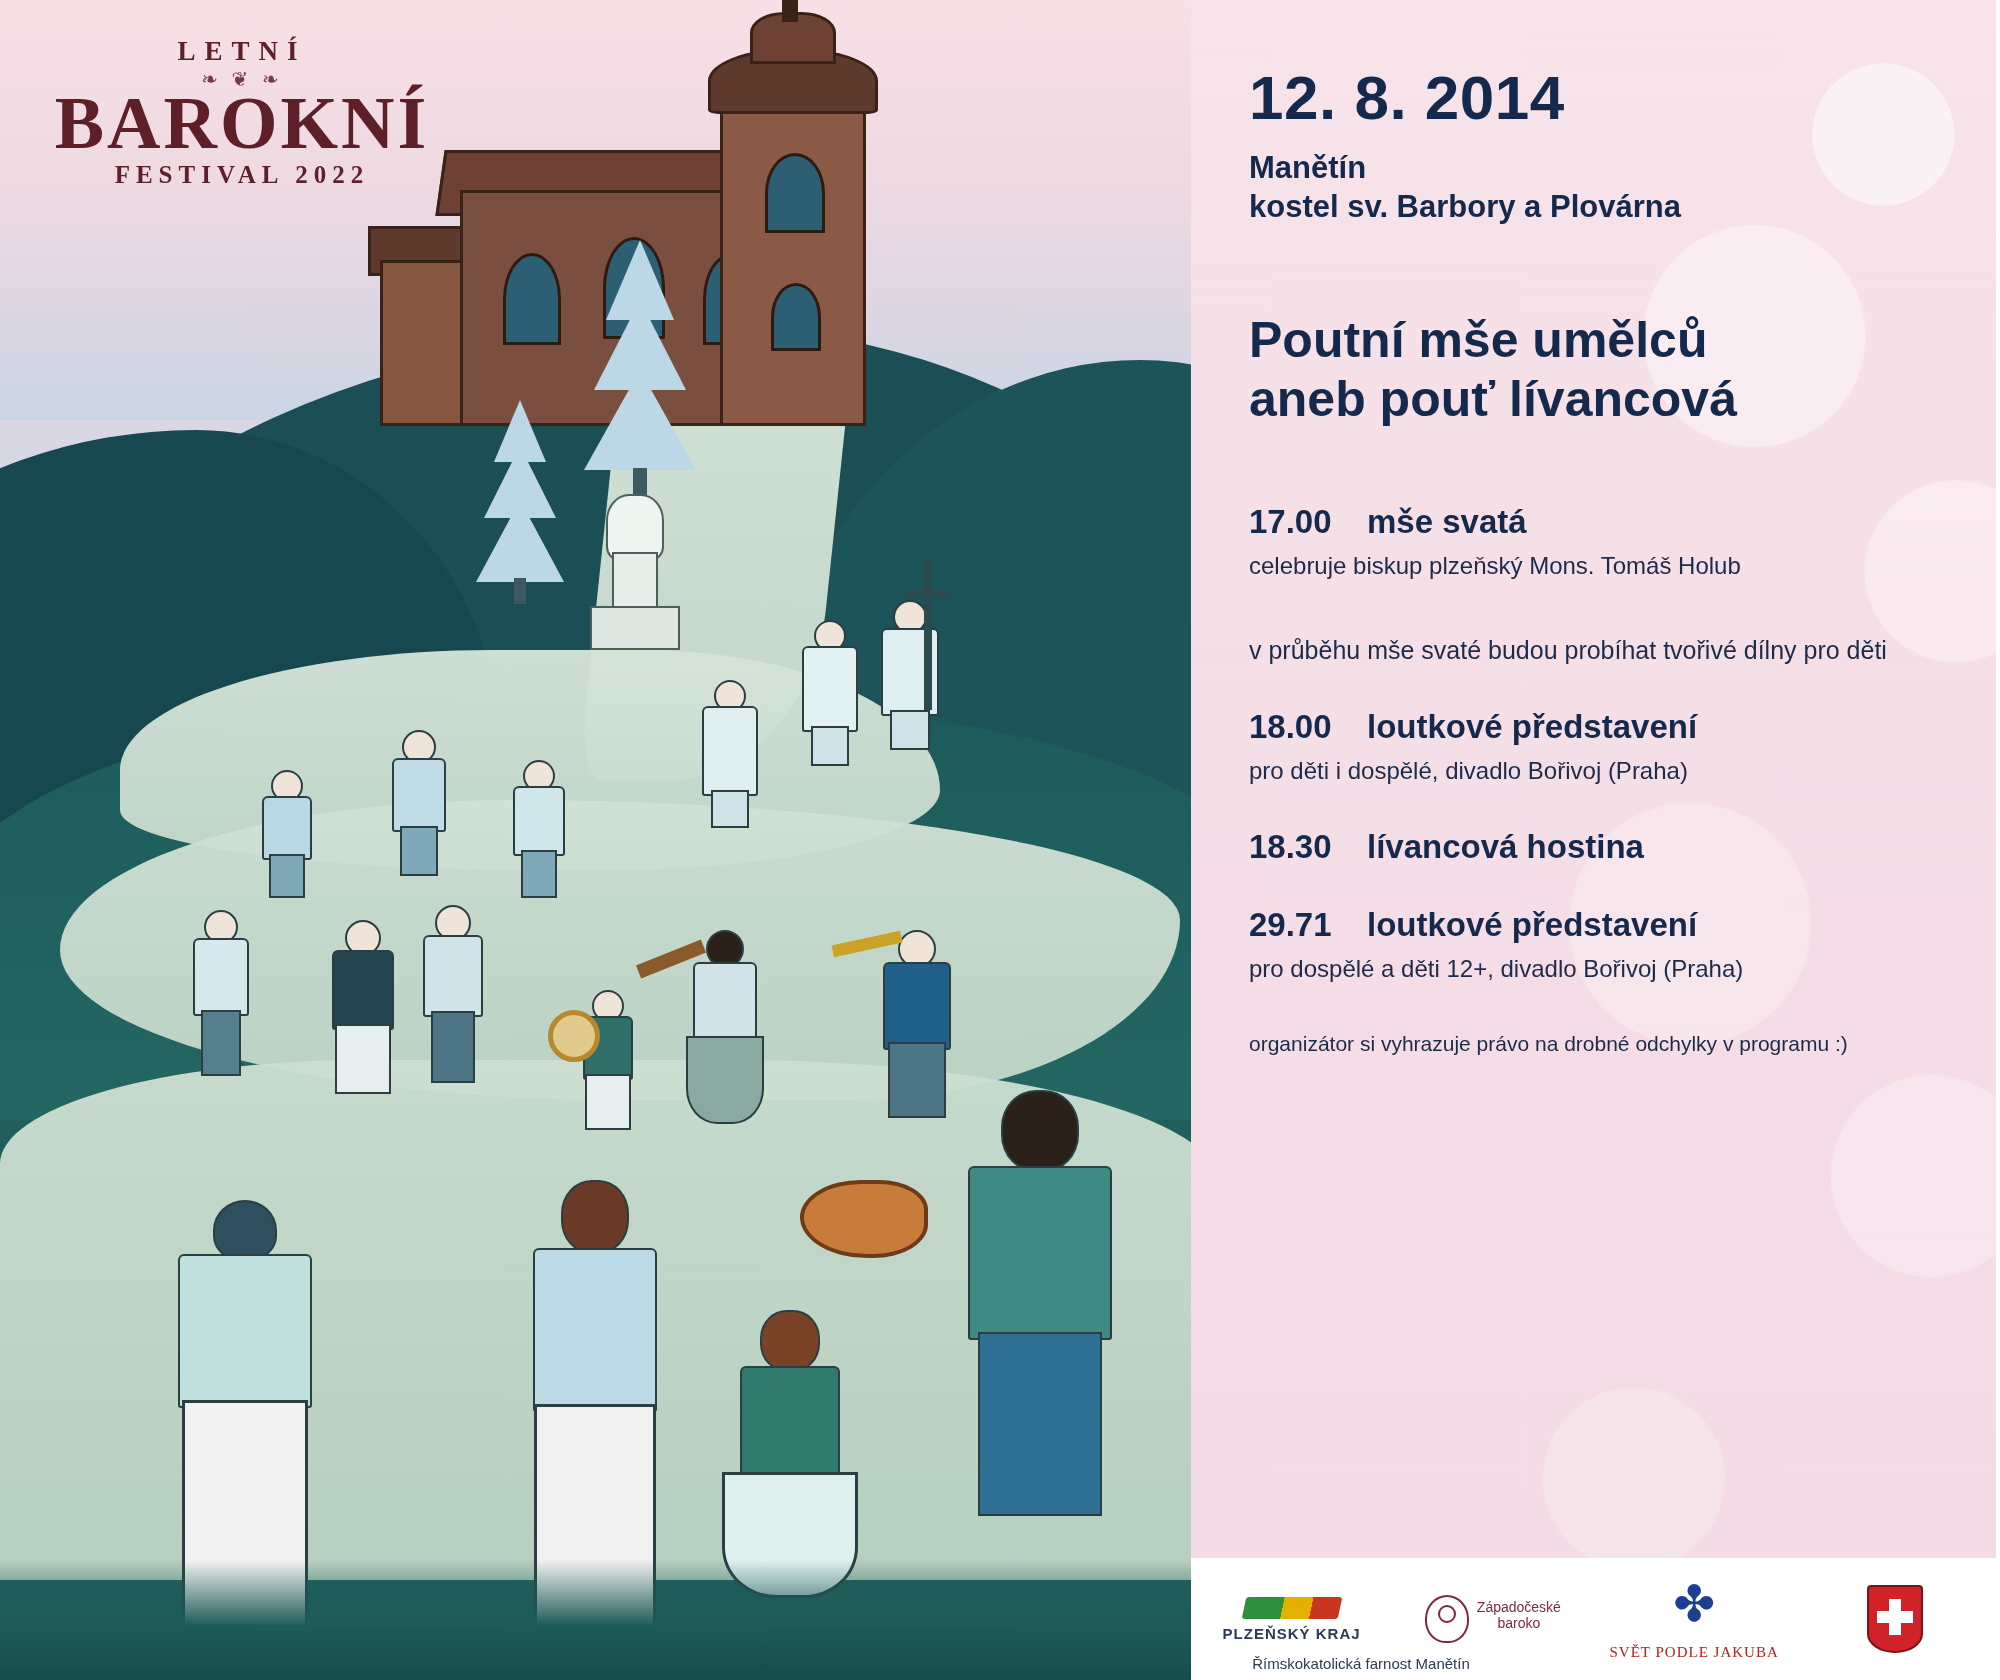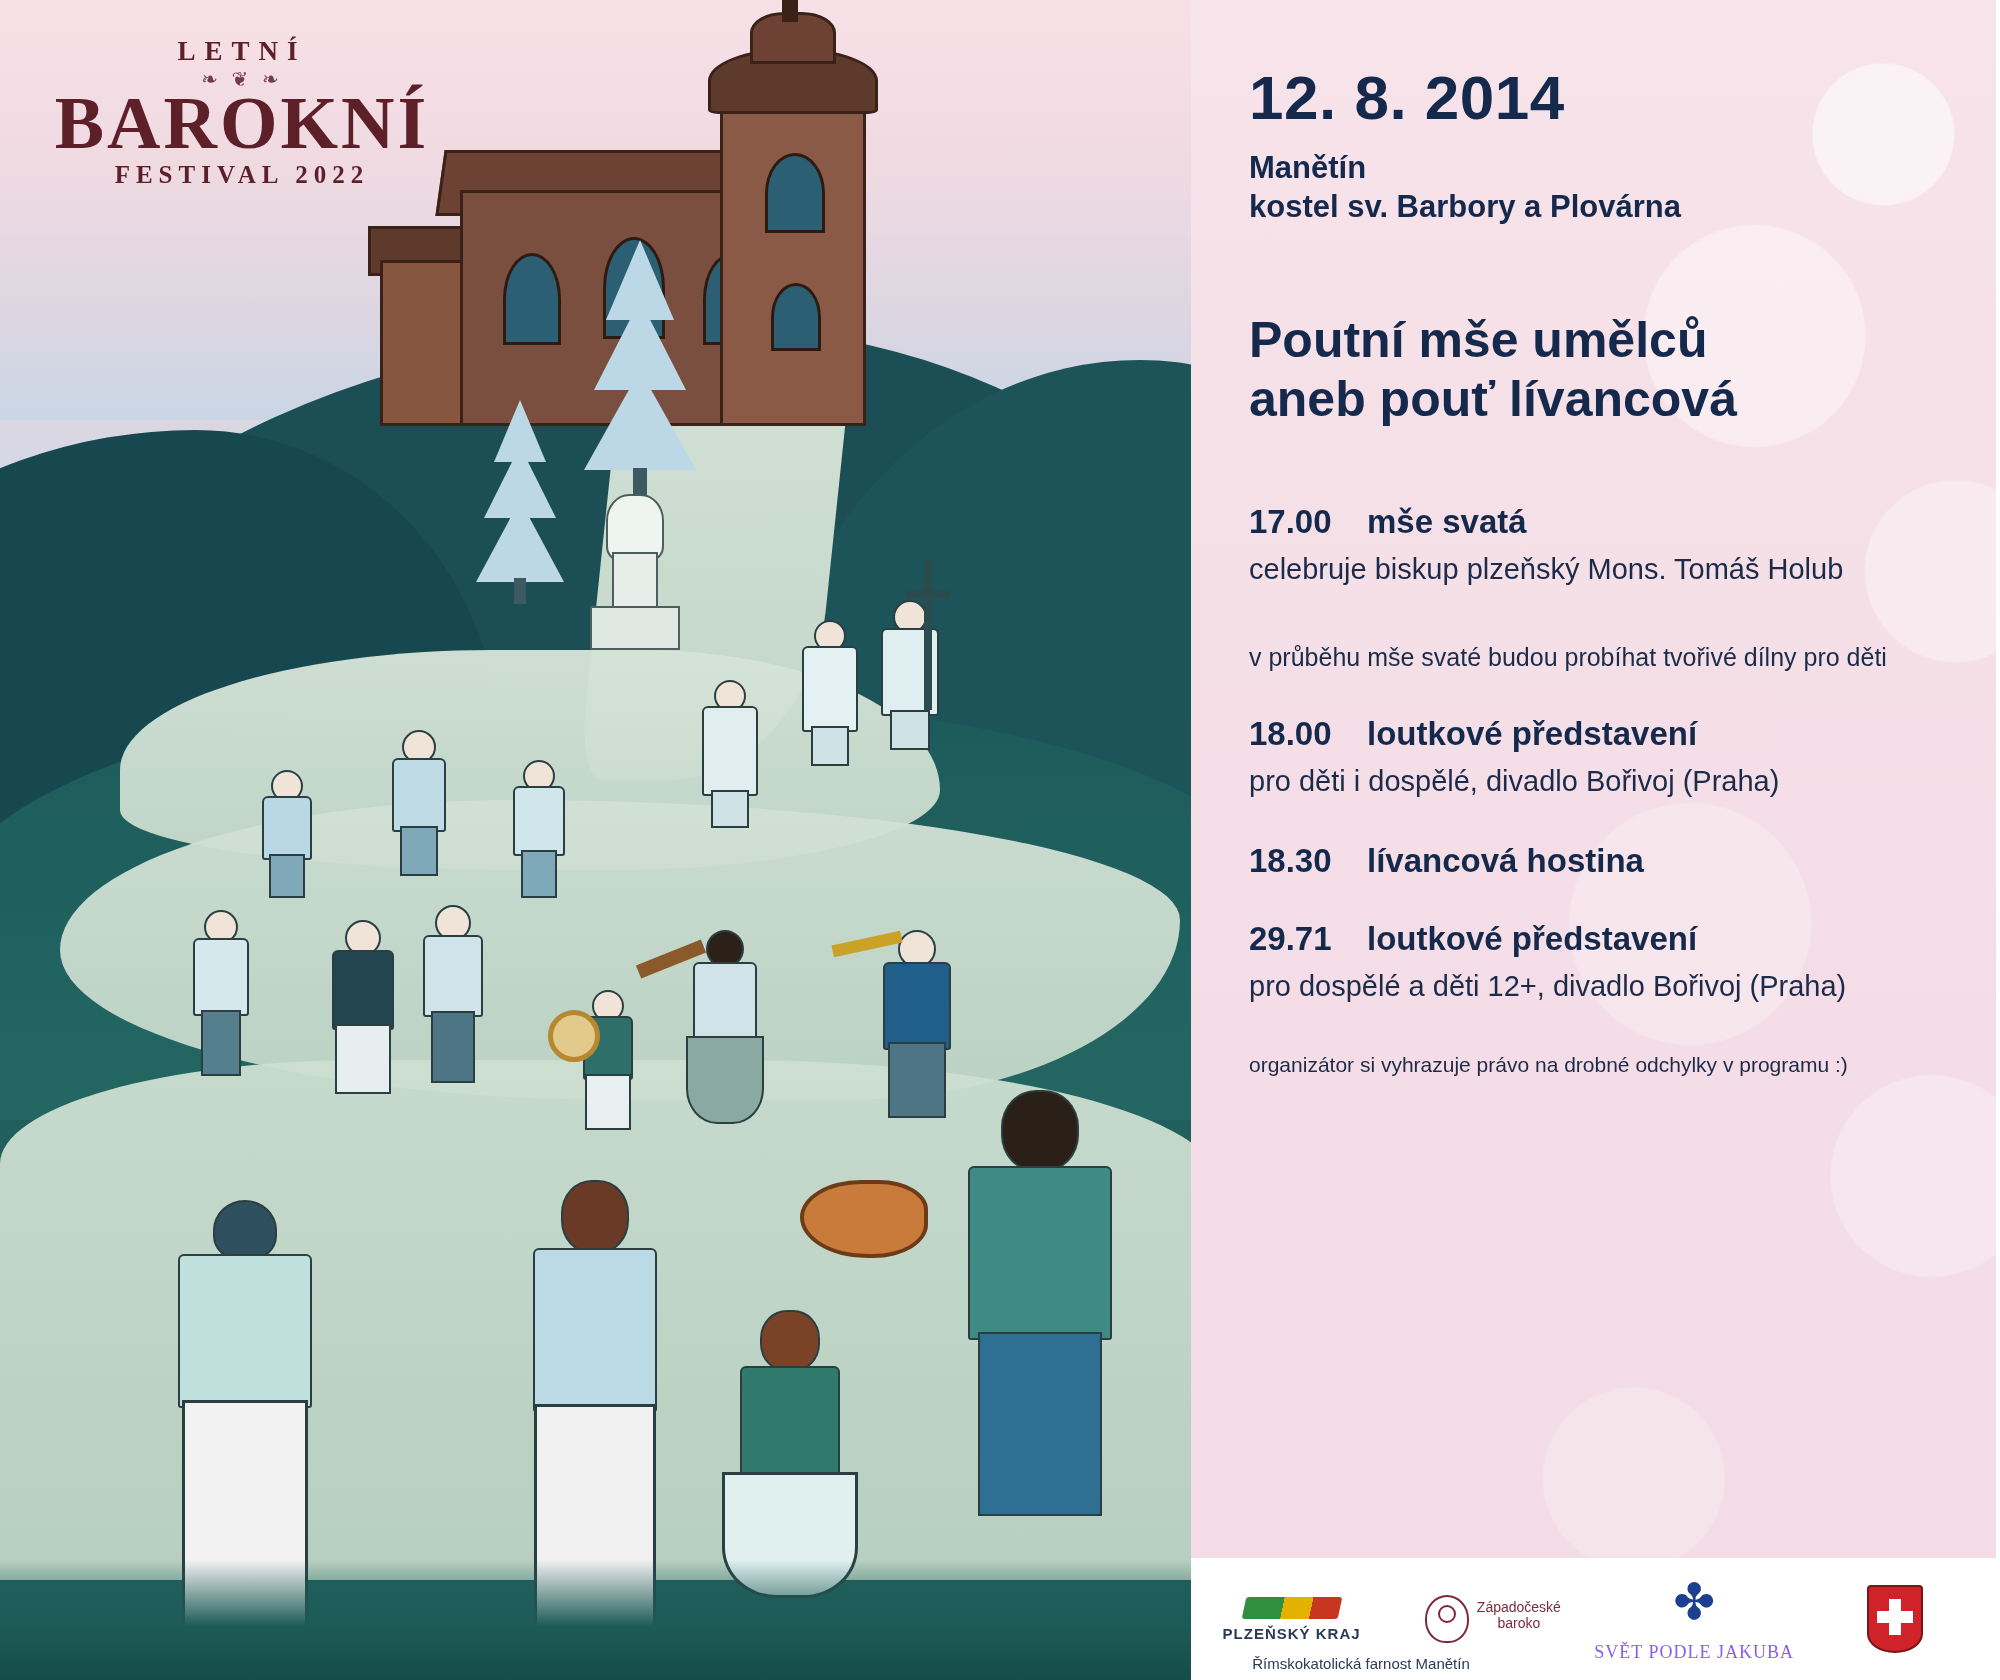--- a/index.html
+++ b/index.html
@@ -141,39 +141,39 @@
   }
   .info-inner{position:relative;padding:62px 58px 0 58px;color:#1c2b4a;}
   .date{font-size:62px;font-weight:700;color:#15294c;letter-spacing:.5px;}
   .venue{font-size:31px;font-weight:700;color:#15294c;margin-top:16px;line-height:1.25;}
   .title{font-size:50px;font-weight:700;color:#15294c;margin-top:84px;line-height:1.18;}
   .title .ln{display:block;}
   .prog{margin-top:74px;}
   .pitem{margin-bottom:10px;}
   .pitem .hd{font-size:33px;font-weight:700;color:#15294c;}
   .pitem .hd .tm{display:inline-block;min-width:118px;}
-  .pitem .sub{font-size:29px;color:#1c2b4a;margin-top:8px;line-height:1.4;}
+  .pitem .sub{font-size:24px;color:#1c2b4a;margin-top:8px;line-height:1.4;}
   .gap-lg{height:40px;}
   .gap-md{height:30px;}
   .note{font-size:25px;color:#1c2b4a;line-height:1.45;text-align:justify;}
   .disclaimer{font-size:21px;color:#1c2b4a;margin-top:46px;}
 
   
   .footer{
     position:absolute;left:0;bottom:0;width:805px;height:122px;background:#ffffff;
     display:flex;align-items:center;
   }
   .fl{position:relative;flex:1;display:flex;flex-direction:column;align-items:center;justify-content:center;height:100%;}
   .pk-mark{width:96px;height:22px;background:linear-gradient(90deg,#2f8f3e 0 40%, #e4b100 40% 70%, #c7361f 70% 100%);border-radius:3px;transform:skewX(-12deg);}
   .pk-text{font-size:15px;font-weight:700;color:#2b3a57;letter-spacing:1px;margin-top:6px;}
   .zb-mark{width:40px;height:44px;border:2px solid #7d2b3a;border-radius:50% 50% 46% 46%;position:relative;}
   .zb-mark:before{content:"";position:absolute;left:50%;top:8px;transform:translateX(-50%);width:14px;height:14px;border:2px solid #7d2b3a;border-radius:50%;}
   .zb-text{font-size:14px;color:#7d2b3a;line-height:1.15;margin-top:4px;text-align:center;}
   .sj-mark{width:56px;height:56px;color:#1c3f8f;font-size:50px;line-height:52px;text-align:center;}
-  .sj-text{font-family:"Liberation Serif",serif;font-size:18px;color:#8b5cf6;letter-spacing:1px;margin-top:10px;}
+  .sj-text{font-family:"Liberation Serif",serif;font-size:15px;color:#b91c1c;letter-spacing:1px;margin-top:10px;}
   .crest{width:52px;height:64px;background:#cf2229;border:2px solid #7a1418;border-radius:4px 4px 50% 50%/4px 4px 28% 28%;position:relative;}
   .crest:before{content:"";position:absolute;left:50%;top:12px;transform:translateX(-50%);width:12px;height:36px;background:#fff;}
   .crest:after{content:"";position:absolute;left:8px;top:24px;width:36px;height:12px;background:#fff;}
   .parish{position:absolute;left:0;bottom:8px;width:340px;text-align:center;font-size:15px;color:#2b3a57;}
 </style>
 </head>
 <body>
 
 <div class="poster">
 

